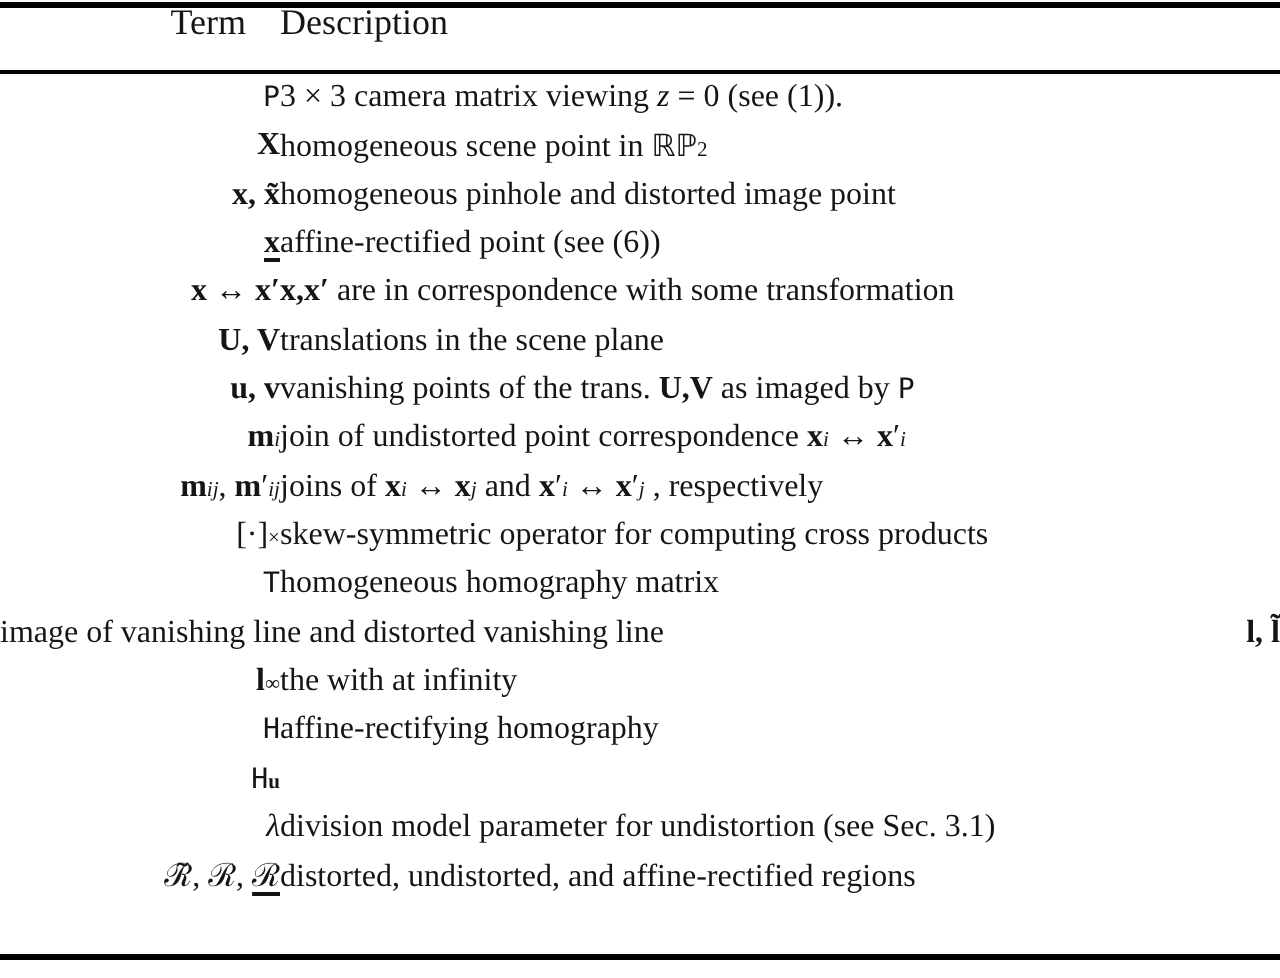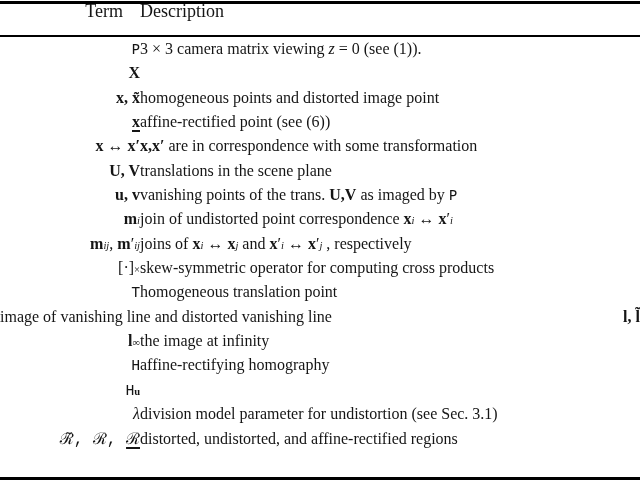--- a/index.html
+++ b/index.html
@@ -38,21 +38,21 @@
   }
 
   .seg { white-space: pre; }
   .b   { font-weight: bold; }
   .i   { font-style: italic; }
   .m   { font-family: "DejaVu Sans Mono", monospace; font-size: 88%; }
   .u   { text-decoration: underline; text-underline-offset: 3px; text-decoration-thickness: 1.5px; }
   .sub { font-size: 66%; vertical-align: -16%; line-height: 0; }
   .sup { font-size: 66%; vertical-align: 38%; line-height: 0; }
   .bb  { font-family: "DejaVu Sans", sans-serif; font-size: 95%; }
-  .cal { font-family: Liberation Mono, monospace; }
+  .cal { font-family: Liberation Serif, serif; }
 </style>
 </head>
 <body>
 
 <div class="page">
   <div class="rule rule-top"></div>
 
   <div class="header-row">
     <div class="hcell term">Term</div>
     <div class="hcell desc">Description</div>
@@ -60,24 +60,25 @@
 
   <div class="rule rule-mid"></div>
 
   <div class="rows">
       <div class="row">
         <div class="cell term"><span class="seg m">P</span></div>
         <div class="cell desc"><span class="seg">3 × 3 camera matrix viewing </span><span class="seg i">z</span><span class="seg"> = 0 (see (1)).</span></div>
       </div>
       <div class="row">
         <div class="cell term"><span class="seg b">X</span></div>
+        <div class="cell desc"><span class="seg">homogeneous scene point in </span><span class="seg bb">ℝℙ</span><span class="seg sup">2</span></div>
       </div>
       <div class="row">
         <div class="cell term"><span class="seg b">x, x̃</span></div>
-        <div class="cell desc"><span class="seg">homogeneous points and distorted image point</span></div>
+        <div class="cell desc"><span class="seg">homogeneous pinhole and distorted image point</span></div>
       </div>
       <div class="row">
         <div class="cell term"><span class="seg b u">x</span></div>
         <div class="cell desc"><span class="seg">affine-rectified point (see (6))</span></div>
       </div>
       <div class="row">
         <div class="cell term"><span class="seg b">x ↔ x′</span></div>
         <div class="cell desc"><span class="seg b">x,x′</span><span class="seg"> are in correspondence with some transformation</span></div>
       </div>
       <div class="row">
@@ -95,29 +96,29 @@
       <div class="row">
         <div class="cell term"><span class="seg b">m</span><span class="seg sub i">ij</span><span class="seg">, </span><span class="seg b">m</span><span class="seg">′</span><span class="seg sub i">ij</span></div>
         <div class="cell desc"><span class="seg">joins of </span><span class="seg b">x</span><span class="seg sub i">i</span><span class="seg"> ↔ </span><span class="seg b">x</span><span class="seg sub i">j</span><span class="seg"> and </span><span class="seg b">x</span><span class="seg">′</span><span class="seg sub i">i</span><span class="seg"> ↔ </span><span class="seg b">x</span><span class="seg">′</span><span class="seg sub i">j</span><span class="seg"> , respectively</span></div>
       </div>
       <div class="row">
         <div class="cell term"><span class="seg">[·]</span><span class="seg sub">×</span></div>
         <div class="cell desc"><span class="seg">skew-symmetric operator for computing cross products</span></div>
       </div>
       <div class="row">
         <div class="cell term"><span class="seg m">T</span></div>
-        <div class="cell desc"><span class="seg">homogeneous translation point</span></div>
+        <div class="cell desc"><span class="seg">homogeneous homography matrix</span></div>
       </div>
       <div class="row">
         <div class="cell desc"><span class="seg">image of vanishing line and distorted vanishing line</span></div>
         <div class="cell term"><span class="seg b">l, l̃</span></div>
       </div>
       <div class="row">
         <div class="cell term"><span class="seg b">l</span><span class="seg sub">∞</span></div>
-        <div class="cell desc"><span class="seg">the image at infinity</span></div>
+        <div class="cell desc"><span class="seg">the with at infinity</span></div>
       </div>
       <div class="row">
         <div class="cell term"><span class="seg m">H</span></div>
         <div class="cell desc"><span class="seg">affine-rectifying homography</span></div>
       </div>
       <div class="row">
         <div class="cell term"><span class="seg m">H</span><span class="seg sub b">u</span></div>
       </div>
       <div class="row">
         <div class="cell term"><span class="seg i">λ</span></div>

